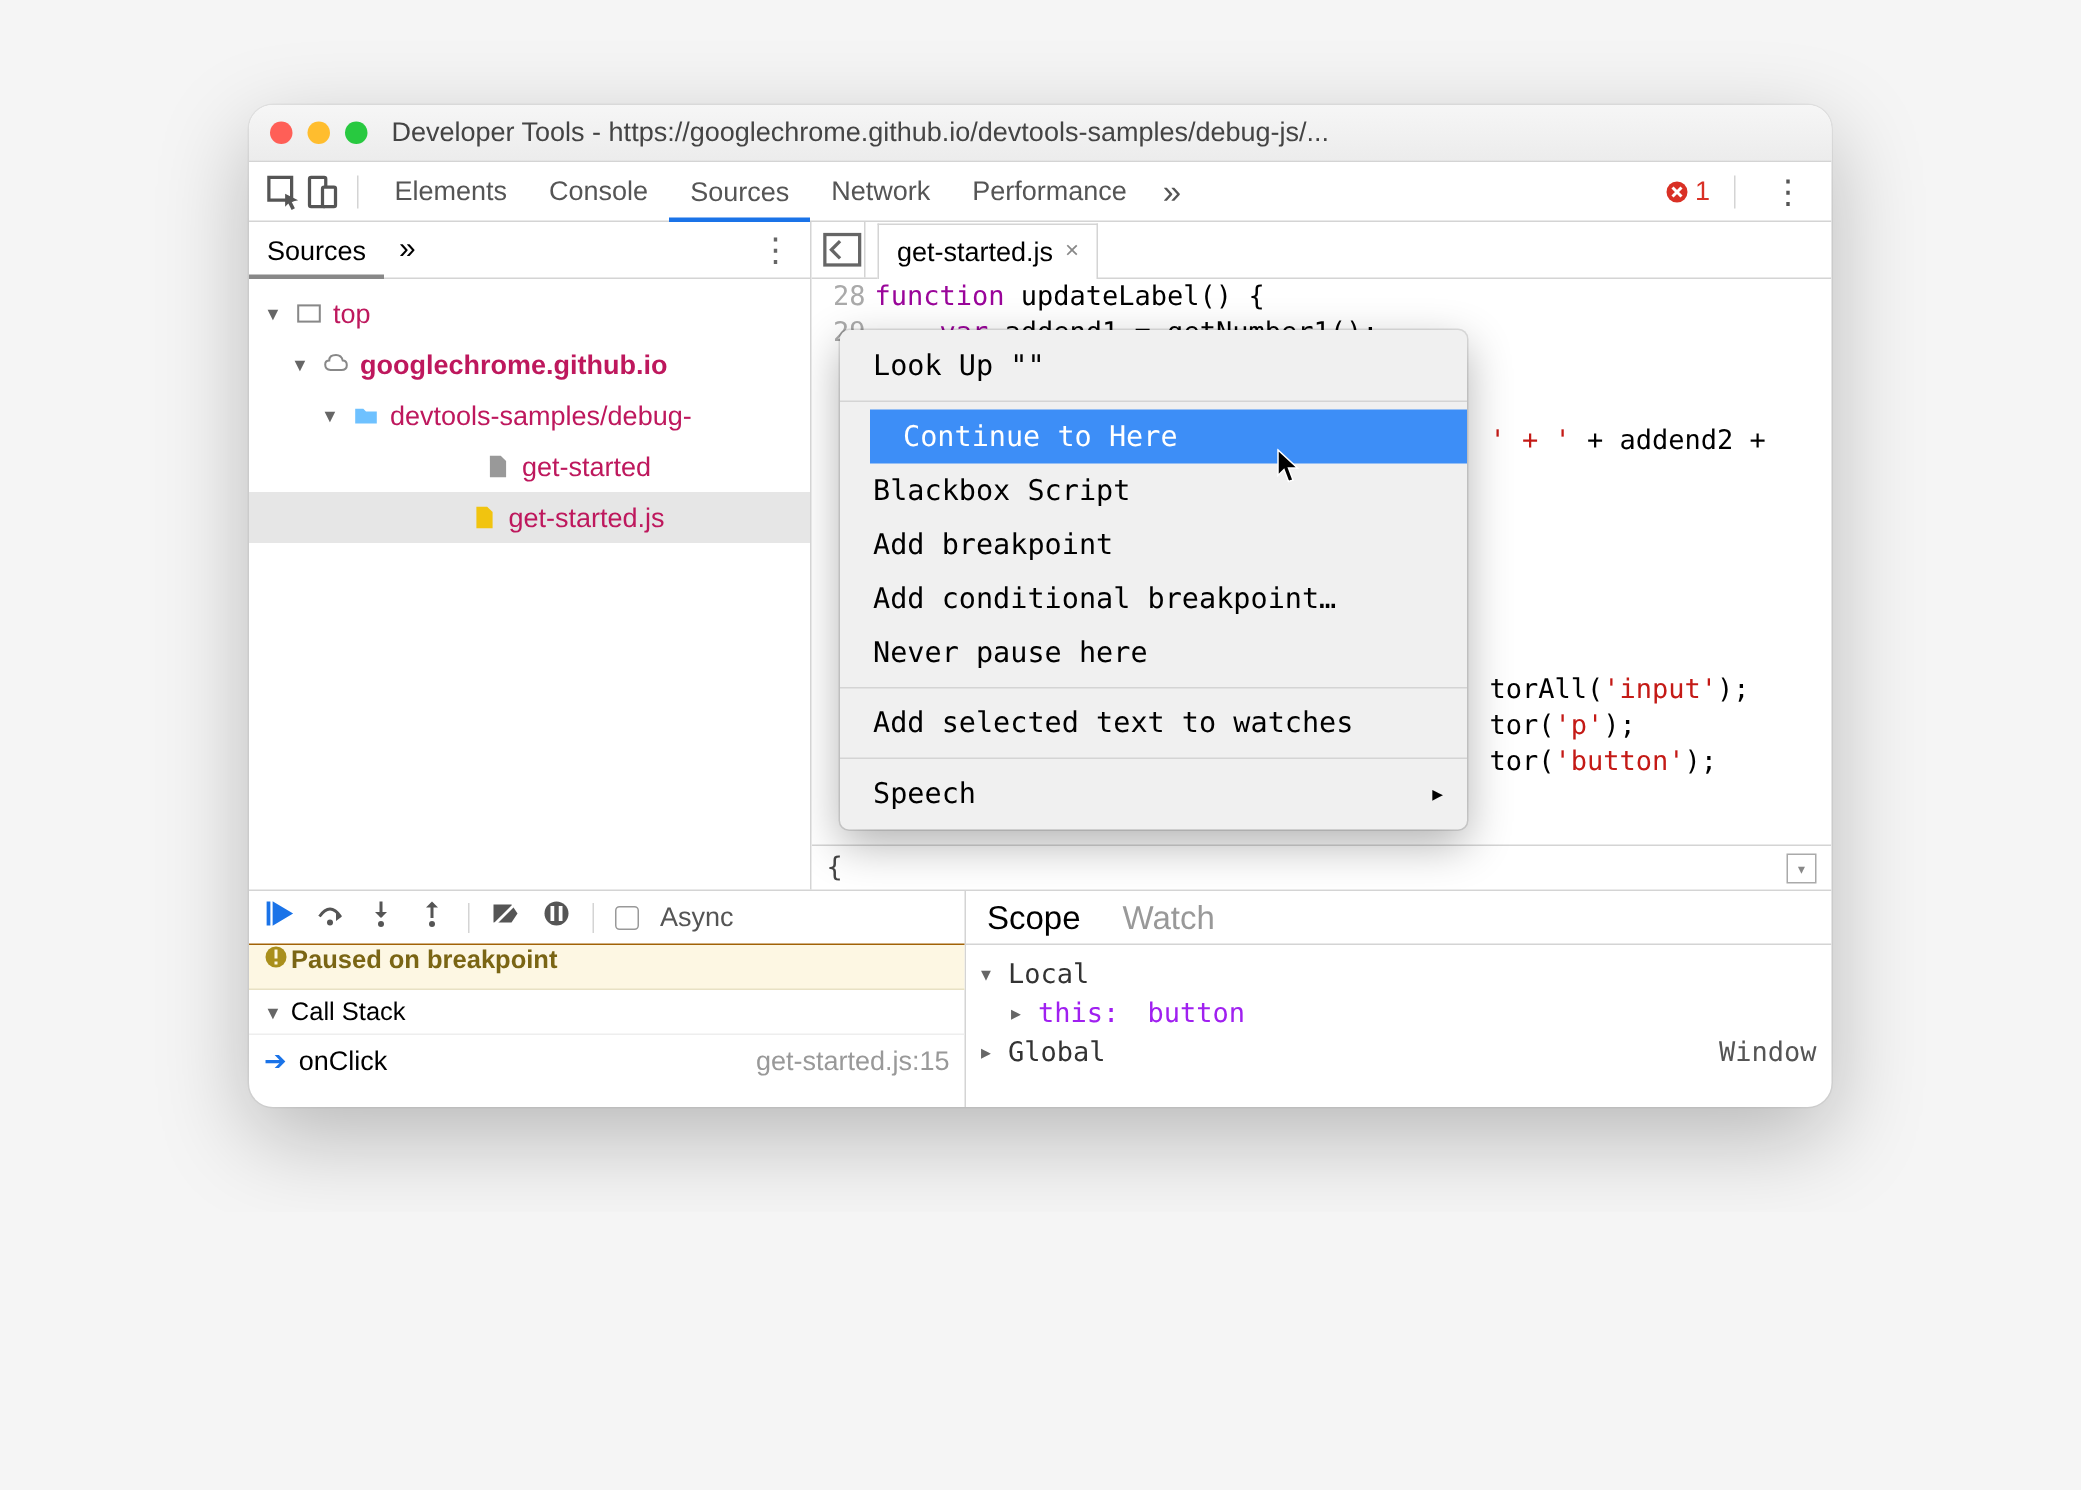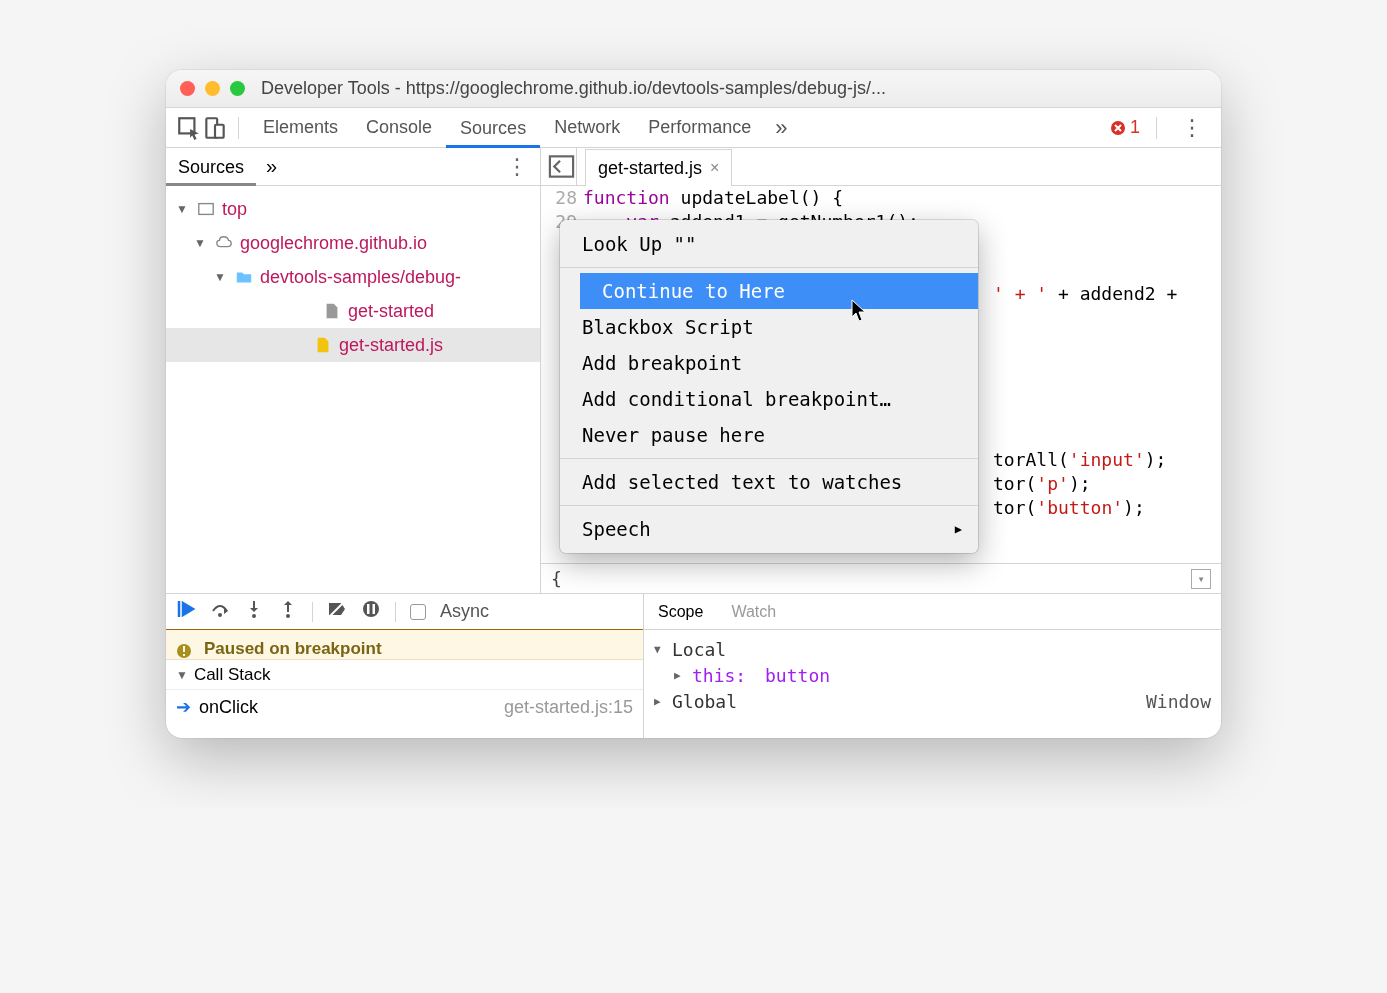--- a/index.html
+++ b/index.html
@@ -66,21 +66,21 @@
 
 .tree { font-size:18px; padding:6px 0; color:#be185d; }
 .tree-row { display:flex; align-items:center; height:34px; gap:6px; padding-left:10px; cursor:pointer; white-space:nowrap; }
 .tree-row.selected { background:#e6e6e6; }
 .tree-row .tw { display:inline-block; width:14px; font-size:12px; color:#666; }
 .tree-row .tw::before { content:"▼"; }
 .file-icon, .folder-icon, .win-icon, .cloud-icon { width:20px; display:flex; justify-content:center; }
 .file-icon svg, .folder-icon svg, .win-icon svg, .cloud-icon svg { width:18px; height:18px; }
 .file-white svg path { fill:#999; }
 .file-yellow svg path { fill:#f1c40f; }
-.indent1 { padding-left:28px; }
+.indent1 { padding-left:28px;font-weight:bold; }
 .indent2 { padding-left:48px; }
 .indent3 { padding-left:50px;justify-content:center; }
 
 .right-pane { flex:1; display:flex; flex-direction:column; position:relative; overflow:hidden; }
 .editor-tabs { height:38px; border-bottom:1px solid #d4d4d4; display:flex; align-items:center; font-size:18px; }
 .editor-tabs .navbtn { width:30px; display:flex; justify-content:center; color:#666; border-right:1px solid #d4d4d4; height:100%; align-items:center; margin-left:6px; }
 .editor-tabs .etab { padding:0 12px; height:100%; display:flex; align-items:center; gap:8px; border:1px solid #d4d4d4; border-bottom:none; background:#fff; position:relative; top:1px; margin-left:8px; }
 .editor-tabs .close { font-size:16px; color:#888; }
 
 .code-area { flex:1; position:relative; font-family: Menlo, Consolas, monospace; font-size:18px; line-height:24px; overflow:hidden; }
@@ -114,30 +114,30 @@
 
 .debug-panel { border-top:1px solid #d4d4d4; display:flex; height:145px; }
 .debug-left { width:478px; border-right:1px solid #d4d4d4; display:flex; flex-direction:column; }
 .debug-right { flex:1; display:flex; flex-direction:column; }
 
 .debug-toolbar { height:36px; border-bottom:1px solid #a16207; display:flex; align-items:center; padding:0 10px; gap:14px; font-size:18px; color:#555; }
 .debug-toolbar .sep2 { width:1px; height:20px; background:#d4d4d4; }
 .debug-toolbar .checkbox { width:16px; height:16px; border:1px solid #999; border-radius:3px; }
 .debug-toolbar svg { width:20px; height:20px; }
 
-.paused-bar { height:30px; background:#fdf7e3; color:#7a6514; display:flex; align-items:flex-end; padding:0 10px; gap:12px; font-size:17px; font-weight:600; border-bottom:1px solid #e8e1c4; }
+.paused-bar { height:30px; background:#fdf7e3; color:#7a6514; display:flex; align-items:flex-start; padding:0 10px; gap:2px; font-size:17px; font-weight:600; border-bottom:1px solid #e8e1c4; }
 .paused-bar svg { width:16px; height:16px; }
 
 .section-header { height:30px; display:flex; align-items:center; padding:0 10px; gap:6px; font-size:17px; border-bottom:1px solid #eee; }
 .section-header .tw2 { font-size:12px; color:#666; }
 .callstack-row { height:34px; display:flex; align-items:center; padding:0 10px; gap:8px; font-size:18px; }
 .callstack-row .loc { margin-left:auto; color:#999; }
 .arrow-right { color:#1a73e8; }
 
-.scope-tabs { height:36px; border-bottom:1px solid #d4d4d4; display:flex; align-items:center; font-size:16px; }
+.scope-tabs { height:36px; border-bottom:1px solid #d4d4d4; display:flex; align-items:center; font-size:22px; }
 .scope-tabs .stab { padding:0 14px; height:100%; display:flex; align-items:center; }
 .scope-tabs .stab.active { position:relative; }
 .scope-body { font-family:Menlo,monospace; font-size:18px; padding:6px 10px; color:#333; }
 .scope-body .tw3 { font-size:11px; color:#666; display:inline-block; width:14px; }
 .scope-body .row { display:flex; align-items:center; gap:4px; height:26px; }
 .scope-body .val { color:#a020f0; }
 .scope-body .obj { margin-left:auto; color:#555; }
 </style>
 </head>
 <body>

